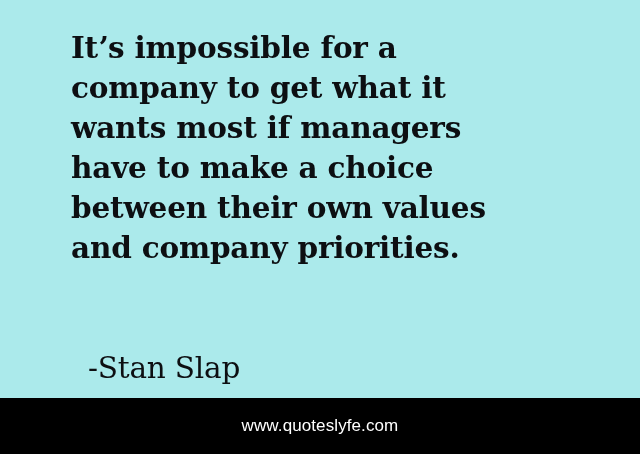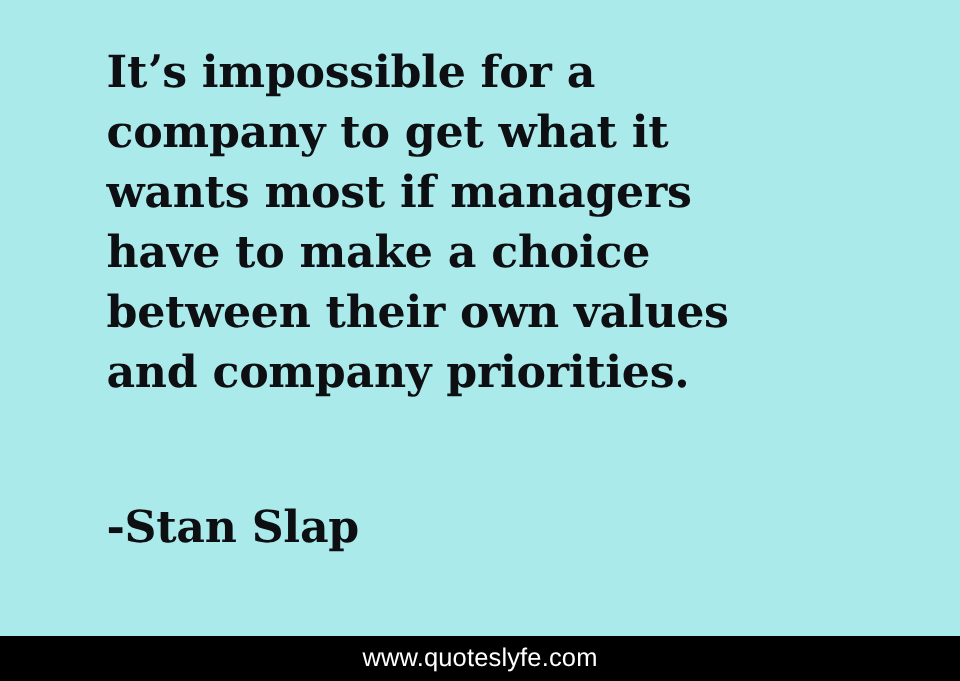--- a/index.html
+++ b/index.html
@@ -38,35 +38,35 @@
     letter-spacing: -0.2px;
     color: #0d0f12;
     white-space: pre-line;
     -webkit-font-smoothing: antialiased;
   }
 
   #quote-author {
     position: absolute;
     left: 71px;
     top: 331px;
-    margin: 0;
+    margin: 17px;
     font-family: "DejaVu Serif", serif;
-    font-weight: bold;
+    font-weight: normal;
     font-size: 29.5px;
     line-height: 40px;
     letter-spacing: -0.2px;
     color: #0d0f12;
   }
 
   #footer-bar {
     position: absolute;
     left: 0;
     right: 0;
     bottom: 0;
-    height: 30px;
+    height: 56px;
     background: #000000;
     display: flex;
     align-items: center;
     justify-content: center;
   }
 
   #footer-url {
     font-family: "Liberation Sans", sans-serif;
     font-weight: normal;
     font-size: 17px;

